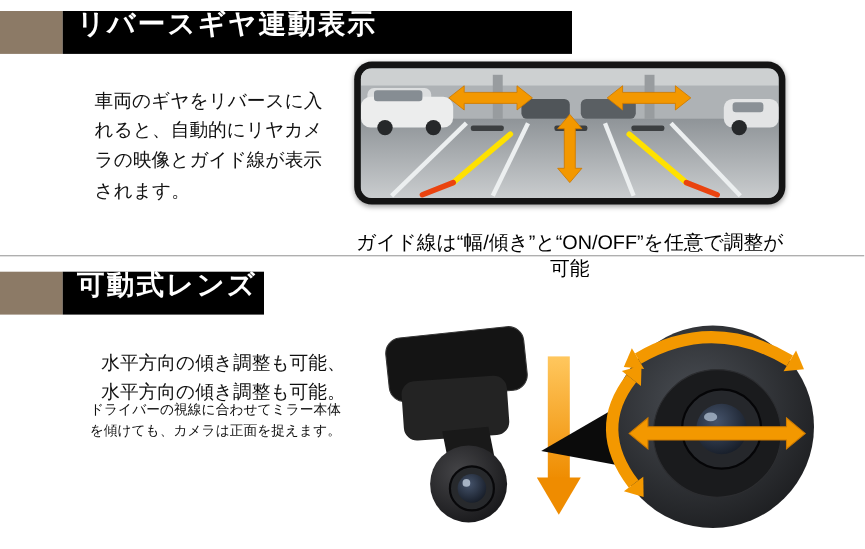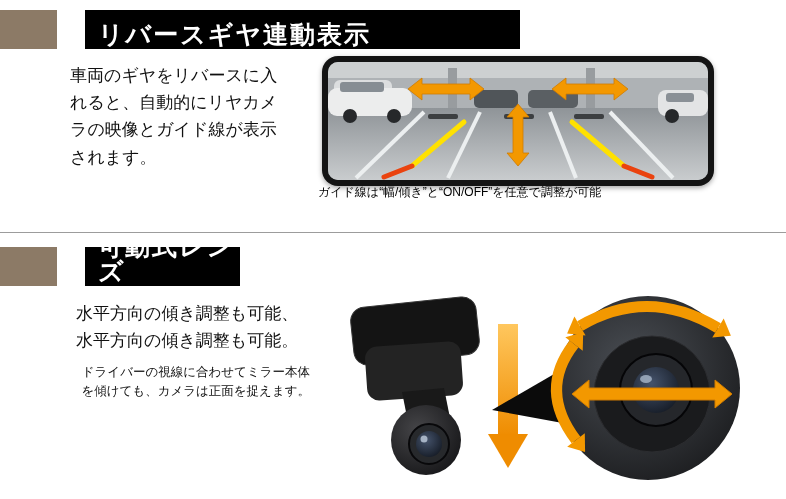--- a/index.html
+++ b/index.html
@@ -2,39 +2,39 @@
 <html style="--banner-bg: #000000; --banner-accent: #8c7a66; --arrow-orange: #f39800; --guide-yellow: #ffe100; --guide-red: #ea430f;"><head>
 <meta charset="utf-8">
 <style>
   html,body{margin:0;padding:0;background:#ffffff;}
   .page{
     position:relative;width:786px;height:499px;background:#fff;overflow:hidden;
     font-family:"Liberation Sans","DejaVu Sans",sans-serif;color:#111;
   }
   .banner{position:absolute;display:flex;height:39px;}
   .banner .accent{width:57px;height:100%;background:var(--banner-accent,#8c7a66);}
-  .banner .black{flex:1;background:var(--banner-bg,#000);color:#fff;display:flex;align-items:flex-end;margin-left:28px;}
+  .banner .black{flex:1;background:var(--banner-bg,#000);color:#fff;display:flex;align-items:flex-start;}
   .banner h2{margin:0;padding:0 0 2px 13px;font-size:25px;font-weight:bold;letter-spacing:2px;line-height:1;}
   #banner1{left:0;top:10px;width:520px;}
   #banner2{left:0;top:247px;width:240px;}
 
-  .body-text{position:absolute;margin:0;font-size:17px;line-height:1.6;color:#101010;}
+  .body-text{position:absolute;margin:16px;font-size:17px;line-height:1.6;color:#101010;}
   #sec1-body{left:70px;top:62px;width:218px;}
   #sec2-body{left:76px;top:300px;width:238px;}
   .note-text{position:absolute;margin:0;font-size:12.5px;line-height:1.55;color:#101010;}
   #sec2-note{left:76px;top:363px;width:234px;text-align:right;}
 
   .mirror{
     position:absolute;left:322px;top:56px;width:392px;height:130px;
     background:#141414;border-radius:16px;padding:6px;box-sizing:border-box;
     box-shadow:0 2px 5px rgba(0,0,0,.35);
   }
   .mirror .screen{width:100%;height:100%;border-radius:10px;overflow:hidden;background:#9aa0a4;}
   .mirror svg{width:100%;height:100%;}
-  .caption{position:absolute;left:318px;top:184px;width:400px;margin:0;font-size:12px;color:#000;}
+  .caption{position:absolute;left:318px;top:208px;width:400px;margin:0;text-align:center;font-size:18px;color:#000;}
 
   .divider{position:absolute;left:0;top:232px;width:786px;border:0;border-top:1px solid #9c9c9c;margin:0;}
 
   .lens-graphic{position:absolute;left:332px;top:290px;width:454px;height:209px;}
   svg{display:block;}
 </style>
 </head>
 <body>
 
 <div class="page">

